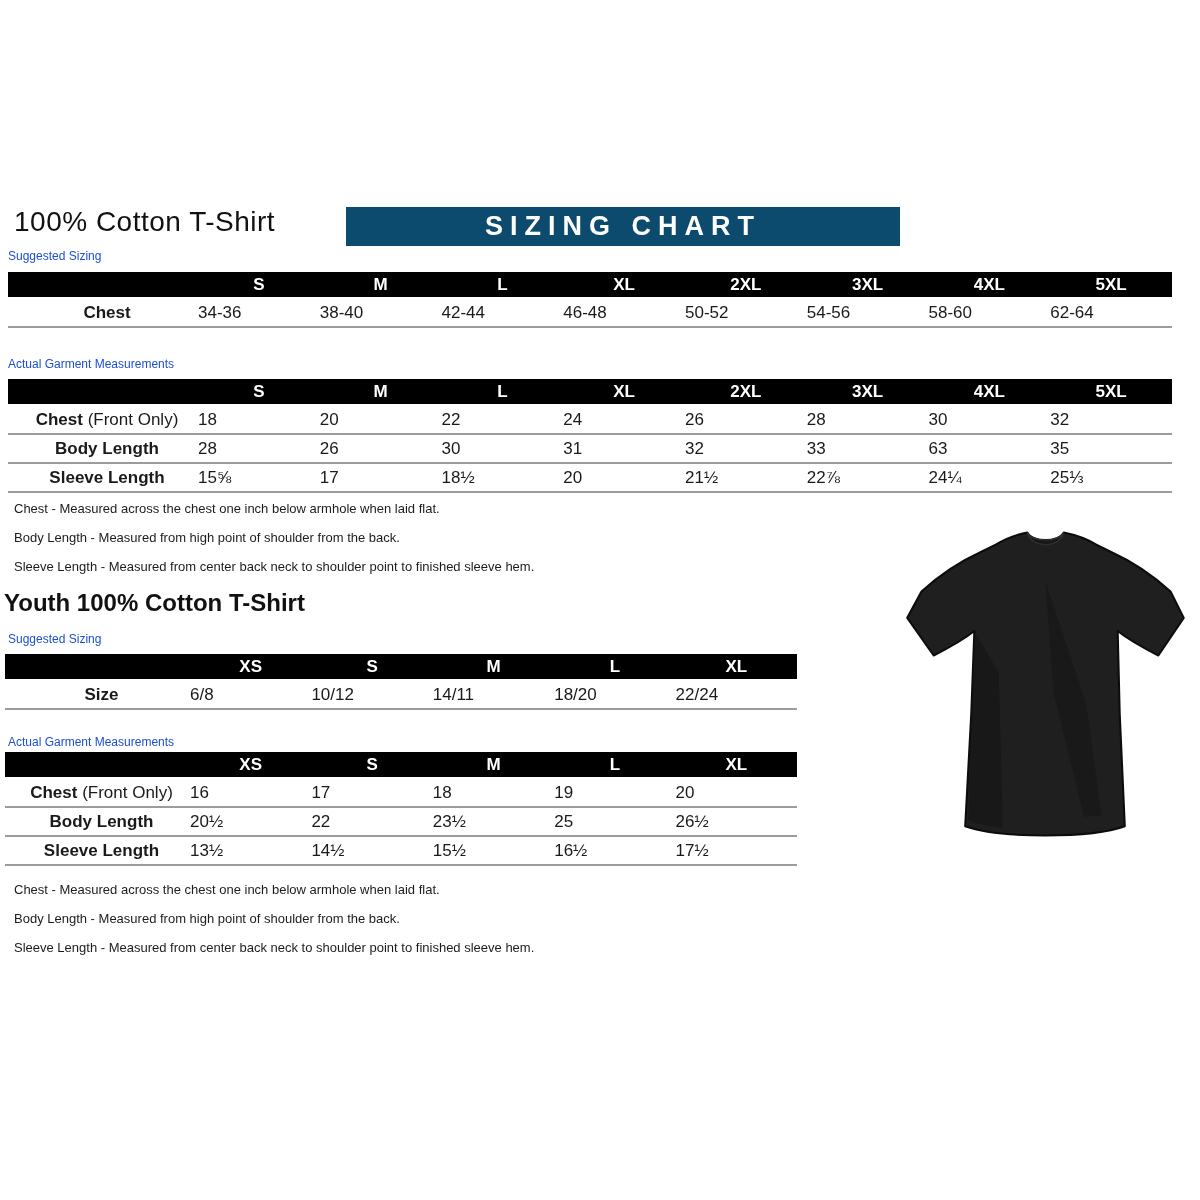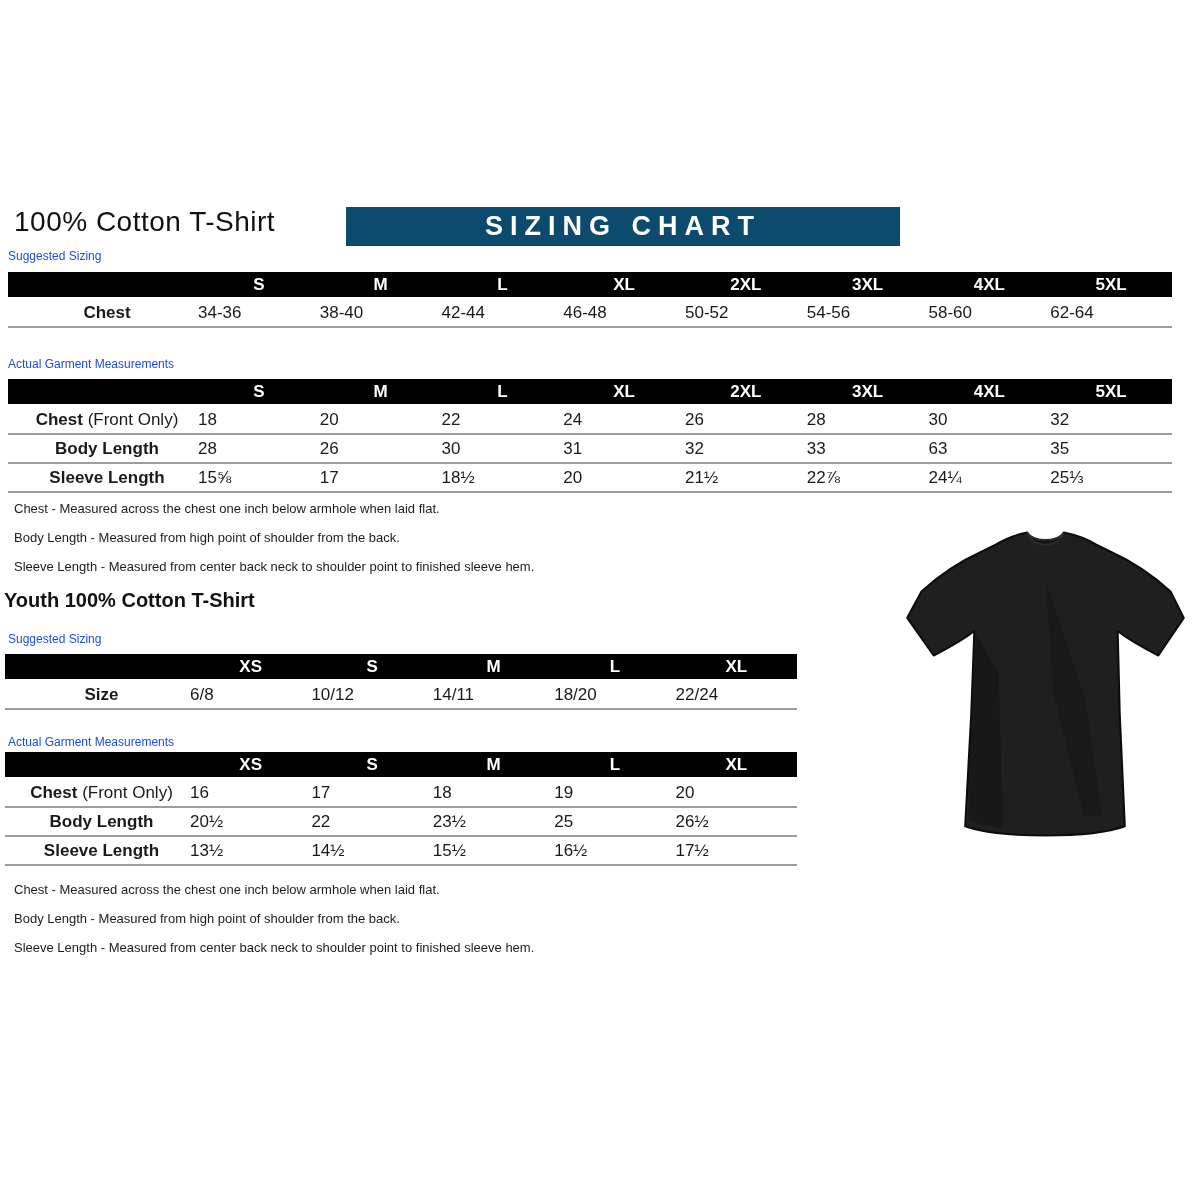--- a/index.html
+++ b/index.html
@@ -24,21 +24,21 @@
     font-size: 27px; font-weight: 700; letter-spacing: 7px;
   }
   .section-label { position: absolute; font-size: 12px; font-weight: 400; color: #1d4ed8; }
   #adult-suggested-label { left: 8px; top: 209px; }
   #adult-actual-label    { left: 8px; top: 317px; }
   #youth-suggested-label { left: 8px; top: 592px; }
   #youth-actual-label    { left: 8px; top: 695px; }
 
   .youth-title {
     position: absolute; left: 4px; top: 549px;
-    font-size: 20px; font-weight: 700; color: #111;
+    font-size: 24px; font-weight: 700; color: #111;
   }
 
   table.size-table {
     position: absolute;
     border-collapse: collapse;
     table-layout: fixed;
     font-size: 17px;
   }
   #adult-suggested-table { left: 8px;  top: 232px; width: 1164px; }
   #adult-actual-table    { left: 8px;  top: 339px; width: 1164px; }

